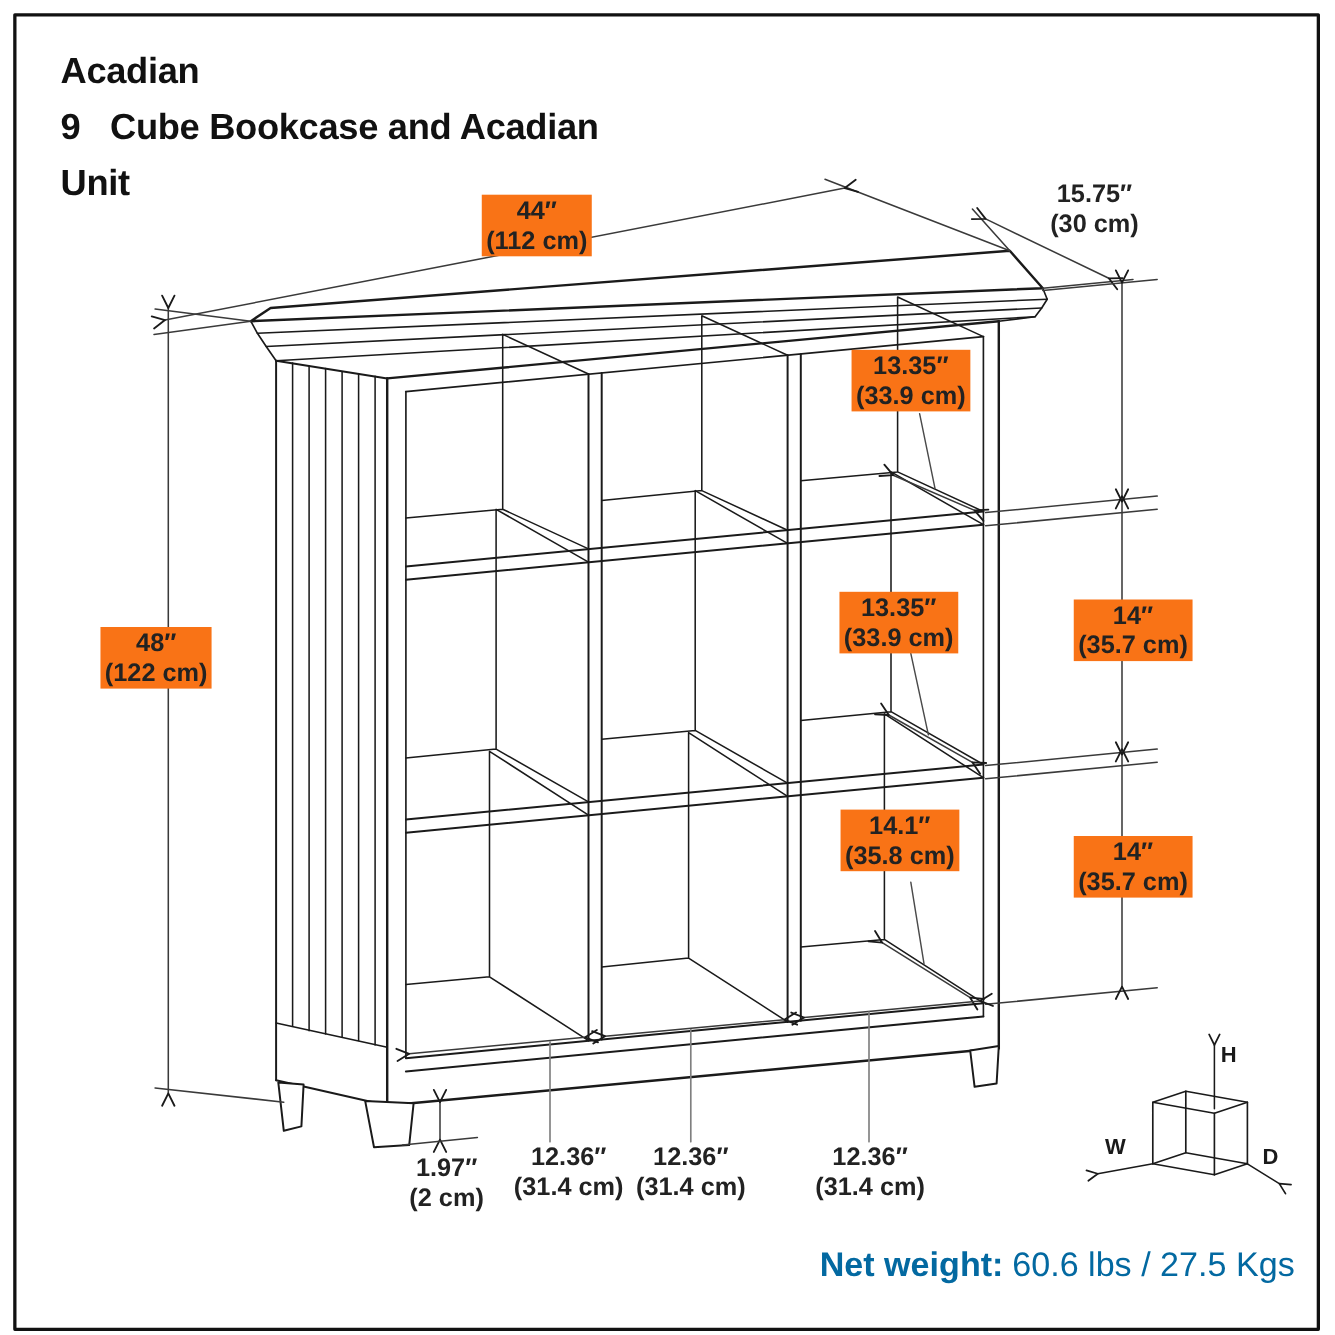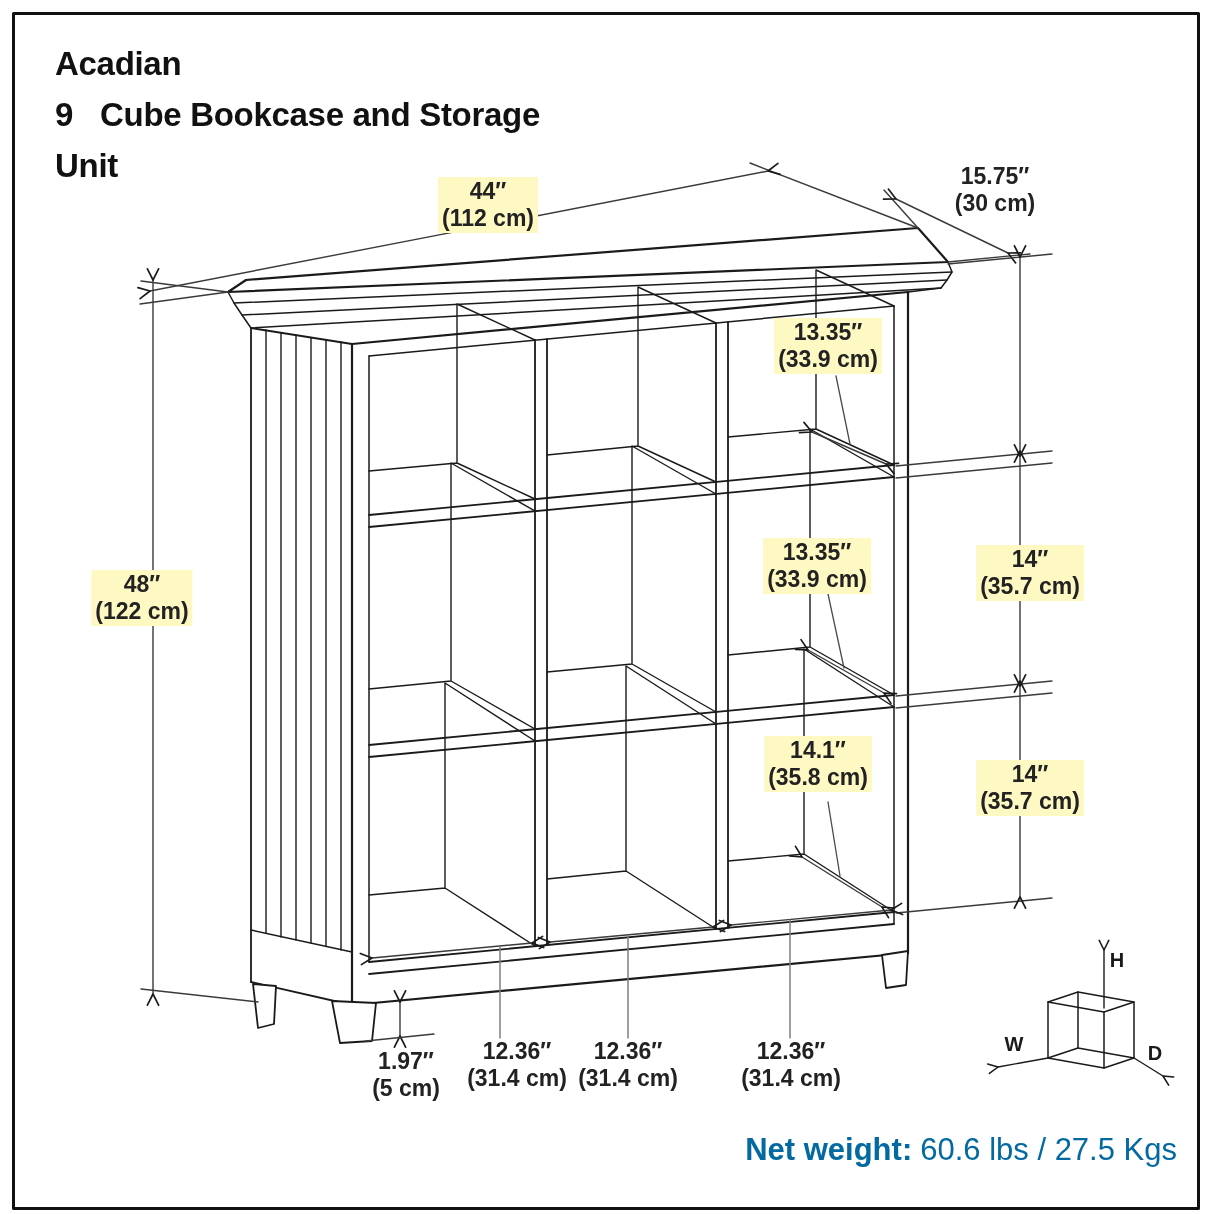--- a/index.html
+++ b/index.html
@@ -18,21 +18,21 @@
   .border{stroke:#111;stroke-width:3;}
   
   .tblock{position:absolute;left:55px;top:38px;font-weight:bold;font-size:33px;
           line-height:51px;letter-spacing:-0.3px;color:#111;}
   .trow2{display:flex;}
   .trow2 .qty{width:45px;}
   .trow3{}
   .dlab{position:absolute;transform:translate(-50%,-50%);text-align:center;
         font-size:23px;font-weight:bold;line-height:27px;color:#222;white-space:nowrap;}
   .dlab span{display:block;}
-  .bgw{background:#fef9c3;padding:1px 4px;}
+  .bgw{background:#f97316;padding:1px 4px;}
   .axlab{position:absolute;transform:translate(-50%,-50%);font-size:20px;font-weight:bold;color:#1a1a1a;}
   .netweight{position:absolute;right:54px;top:1132px;font-size:31px;color:#0369a1;}
   .netweight .nwl{font-weight:bold;}
   .netweight .nwv{margin-left:8px;}
 </style>
 </head>
 <body>
 
 <div id="stage">
 
@@ -174,21 +174,21 @@
       <path class="s-int" d="M1104,1008 L1104,950" marker-end="url(#arrk)"></path>
       <path class="s-int" d="M1048,1058 L998,1067" marker-end="url(#arrk)"></path>
       <path class="s-int" d="M1134,1058 L1163,1076" marker-end="url(#arrk)"></path>
     </g>
   </svg>
 
   <div class="tblock">
     <div>Acadian</div>
     <div class="trow2">
       <span class="qty">9</span>
-      <span>Cube Bookcase and Storage</span>
+      <span>Cube Bookcase and Acadian</span>
     </div>
     <div class="trow3">Unit</div>
   </div>
 
   <div class="dlab bgw" style="left:488px;top:205px">
     <span>44″</span>
     <span>(112 cm)</span>
   </div>
 
   <div class="dlab" style="left:995px;top:190px">
@@ -222,21 +222,21 @@
     <span>(33.9 cm)</span>
   </div>
 
   <div class="dlab bgw" style="left:818px;top:764px">
     <span>14.1″</span>
     <span>(35.8 cm)</span>
   </div>
 
   <div class="dlab" style="left:406px;top:1075px">
     <span>1.97″</span>
-    <span>(5 cm)</span>
+    <span>(2 cm)</span>
   </div>
 
   <div class="dlab" style="left:517px;top:1065px">
     <span>12.36″</span>
     <span>(31.4 cm)</span>
   </div>
 
   <div class="dlab" style="left:628px;top:1065px">
     <span>12.36″</span>
     <span>(31.4 cm)</span>

